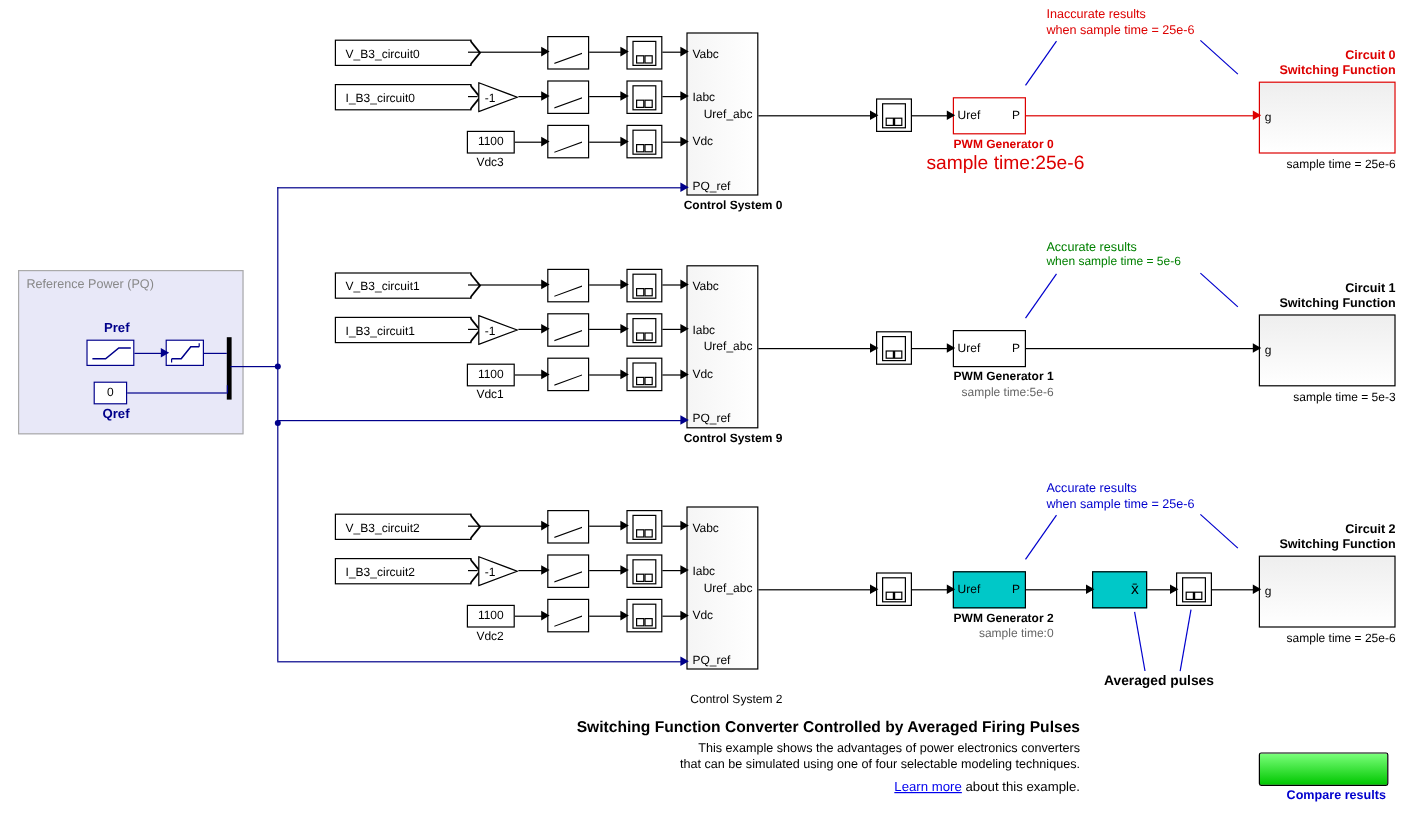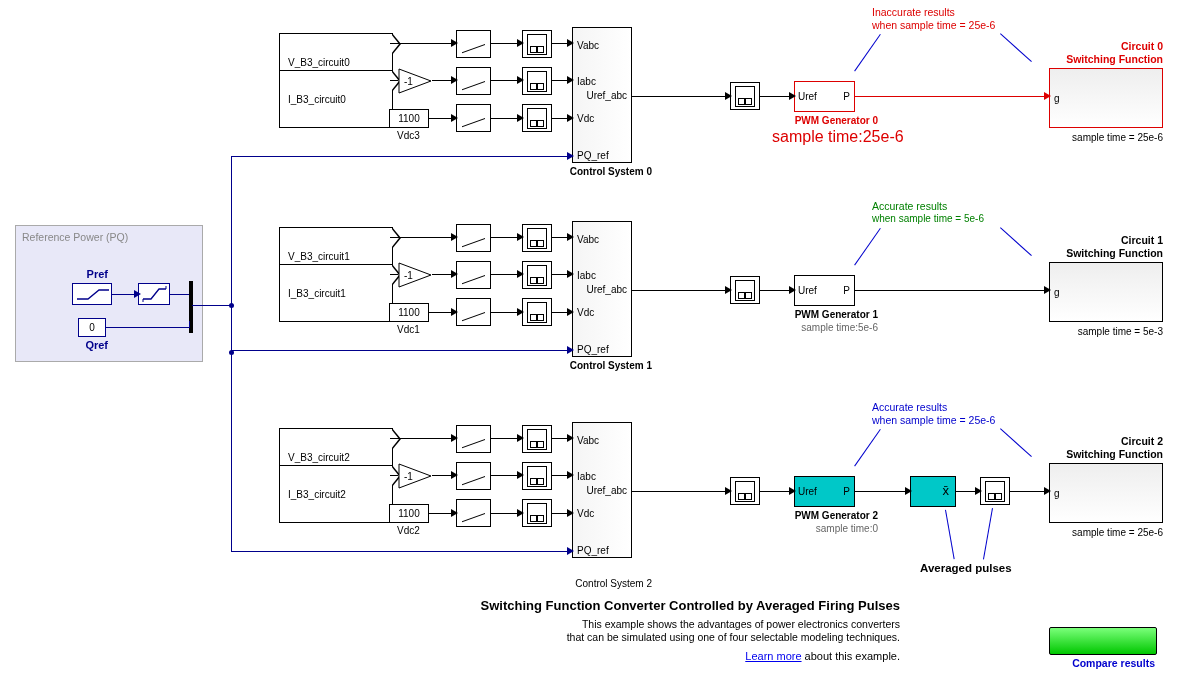--- a/index.html
+++ b/index.html
@@ -1,19 +1,19 @@
 <!DOCTYPE html>
 <html><head>
 <meta charset="utf-8">
 <style>
 body{margin:0;font-family:Arial,Helvetica,sans-serif;font-size:11px;color:#000;background:#fff;width:1177px;height:688px;position:relative}
 .block{position:absolute;border:1px solid #000;background:#fff;box-sizing:border-box}
 .txt{position:absolute;white-space:nowrap}
 .center{text-align:right}
-.tag{position:absolute;border:1.5px solid #000;background:#fff;box-sizing:border-box;padding:21px 6px}
+.tag{position:absolute;border:1.5px solid #000;background:#fff;box-sizing:border-box;padding:3px 6px}
 .tag svg{display:block}
 .gain{position:absolute}
 .port{position:absolute;font-size:10px}
 .const{position:absolute;border:1px solid #000;background:#fff;box-sizing:border-box;text-align:center;line-height:17px;font-size:10px}
 .tf{position:absolute;border:1.5px solid #000;background:#fff;width:35px;height:28px;box-sizing:border-box}
 .tf::after{content:'';position:absolute;left:5px;right:5px;top:50%;border-top:1px solid #000;transform:skewY(-20deg);transform-origin:right}
 .demux{position:absolute;border:1.5px solid #000;background:#fff;width:30px;height:28px;box-sizing:border-box}
 .demux-inner{position:absolute;top:3px;bottom:2px;left:4px;right:4px;border:1px solid #000}
 .demux-inner::before,.demux-inner::after{content:'';position:absolute;bottom:1px;width:5px;height:5px;border:1px solid #000}
 .demux-inner::before{left:2px}
@@ -197,21 +197,21 @@
   <div class="demux" style="left:522px;top:298px">
       <div class="demux-inner"></div>
     </div>
   <div class="subsys" style="left:572px;top:221px;width:60px;height:136px">
     <div class="port" style="left:4px;top:12px">Vabc</div>
     <div class="port" style="left:4px;top:48px">Iabc</div>
     <div class="port" style="left:4px;top:85px">Vdc</div>
     <div class="port" style="left:4px;top:122px">PQ_ref</div>
     <div class="port" style="right:4px;top:62px">Uref_abc</div>
   </div>
-  <div class="txt center" style="left:552px;top:360px;width:100px;font-weight:bold;font-size:10px">Control System 1</div>
+  <div class="txt center" style="left:552px;top:360px;width:100px;font-weight:bold;font-size:10px">Control System 9</div>
   <div class="demux" style="left:730px;top:276px">
       <div class="demux-inner"></div>
     </div>
   <div class="pwm" style="left:794px;top:275px;width:61px;height:31px">
     <div class="port" style="left:3px;top:9px">Uref</div>
     <div class="port" style="right:4px;top:9px">P</div>
   </div>
   <div class="txt center" style="left:772px;top:309px;width:106px;font-weight:bold;font-size:10px">PWM Generator 1</div>
   <div class="txt center" style="left:772px;top:322px;width:106px;font-size:10px;color:#666">sample time:5e-6</div>
   <div class="circuit" style="left:1049px;top:262px;width:114px;height:60px">

